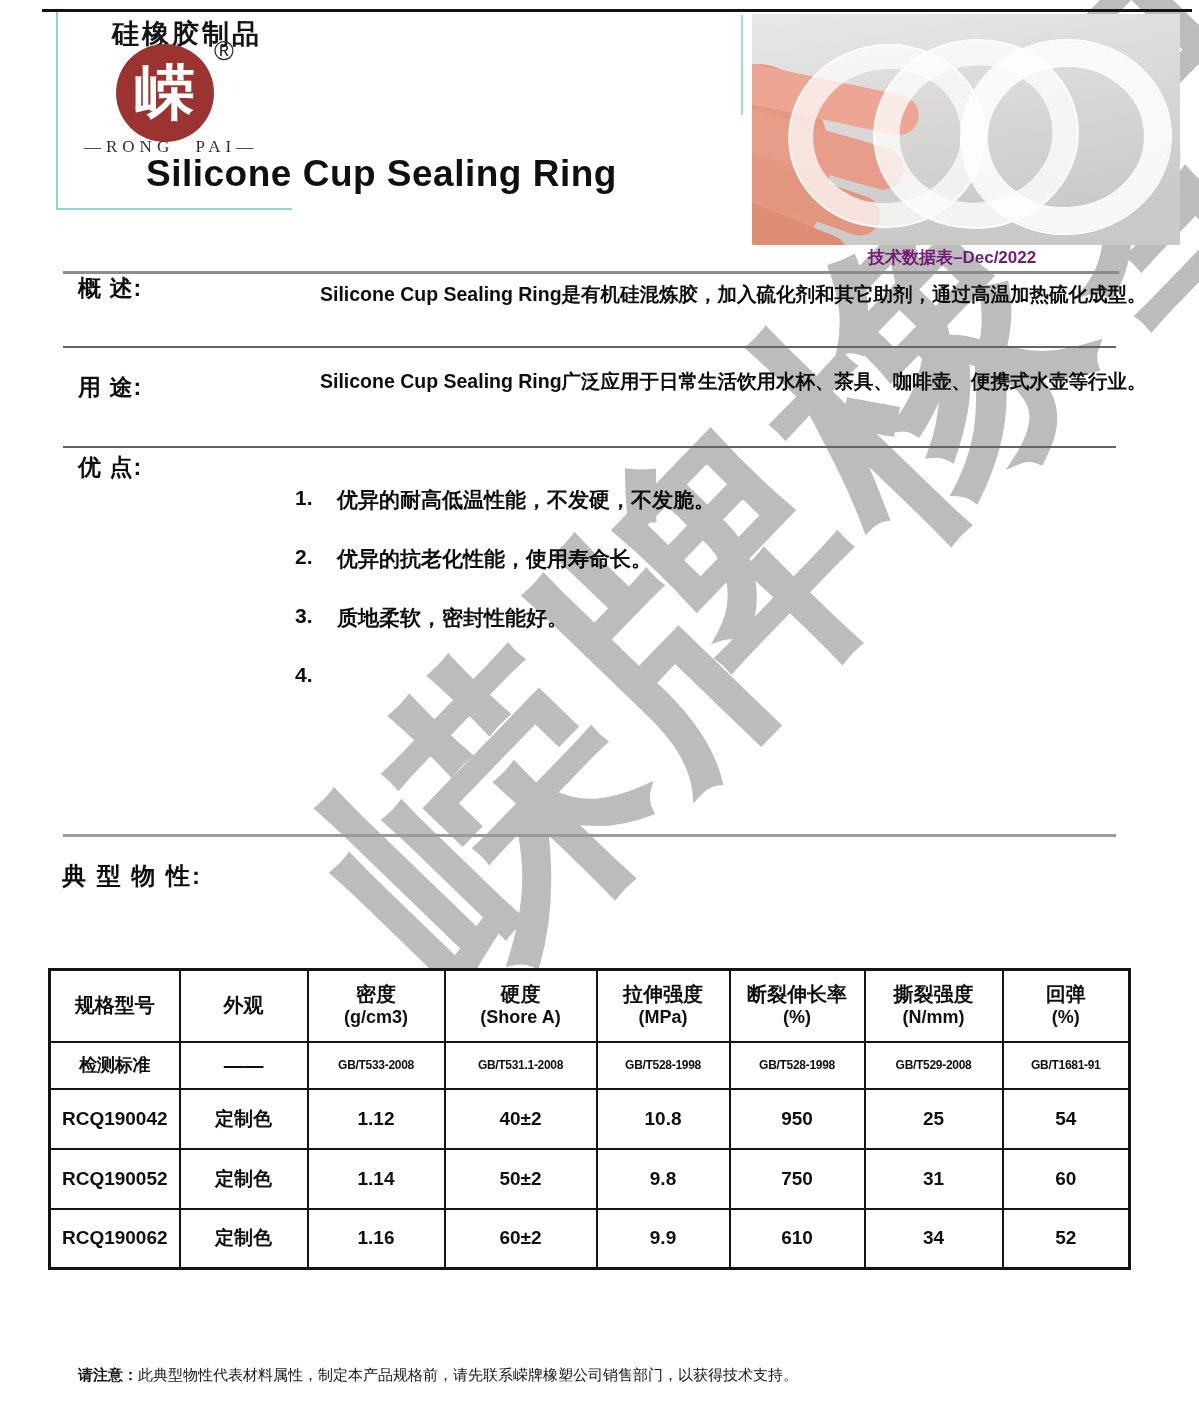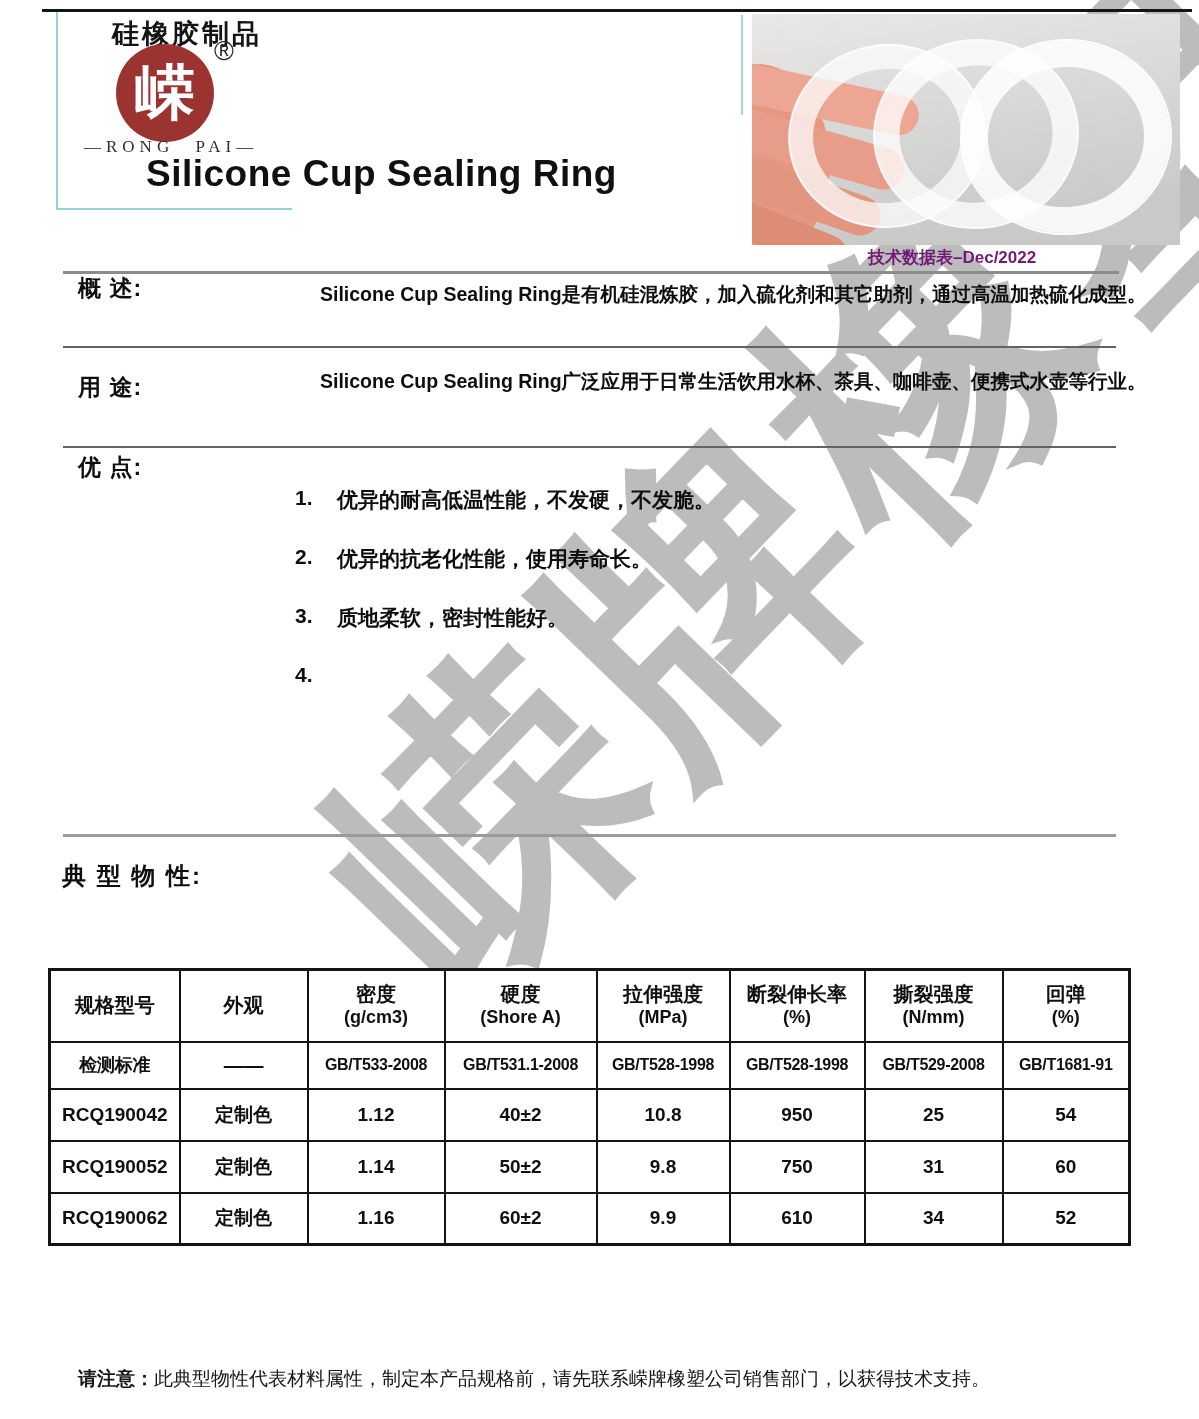--- a/index.html
+++ b/index.html
@@ -61,26 +61,26 @@
 
   .lbl-props { left:62px; top:860px; font-size:24px; font-weight:bold; letter-spacing:2px; color:#0e0e0e; }
 
   
   .props-table-wrap { left:48px; top:968px; }
   table.props { border-collapse:collapse; table-layout:fixed; width:1081px; background:#ffffff;
     border:3px solid #141414; }
   table.props td { border:2px solid #141414; text-align:center; vertical-align:middle;
     font-weight:bold; color:#101010; padding:0 1px; overflow:hidden; }
   tr.r-head td { height:72px; }
-  tr.r-std  td { height:47px; font-size:16px; letter-spacing:-0.3px; }
-  tr.r-data td { height:52px; font-size:19px; }
+  tr.r-std  td { height:47px; font-size:12px; letter-spacing:-0.3px; }
+  tr.r-data td { height:60px; font-size:19px; }
   .cname { font-size:20px; line-height:1.25; }
   .cunit { font-size:18px; line-height:1.2; }
 
-  .footnote { left:78px; top:1366px; font-size:19px; color:#161616; }
+  .footnote { left:78px; top:1366px; font-size:15px; color:#161616; }
   .footnote .lead { font-weight:bold; }
 
   
 </style>
 </head>
 <body>
 
 <div class="page">
 
   <div class="watermark">嵘牌橡塑</div>

